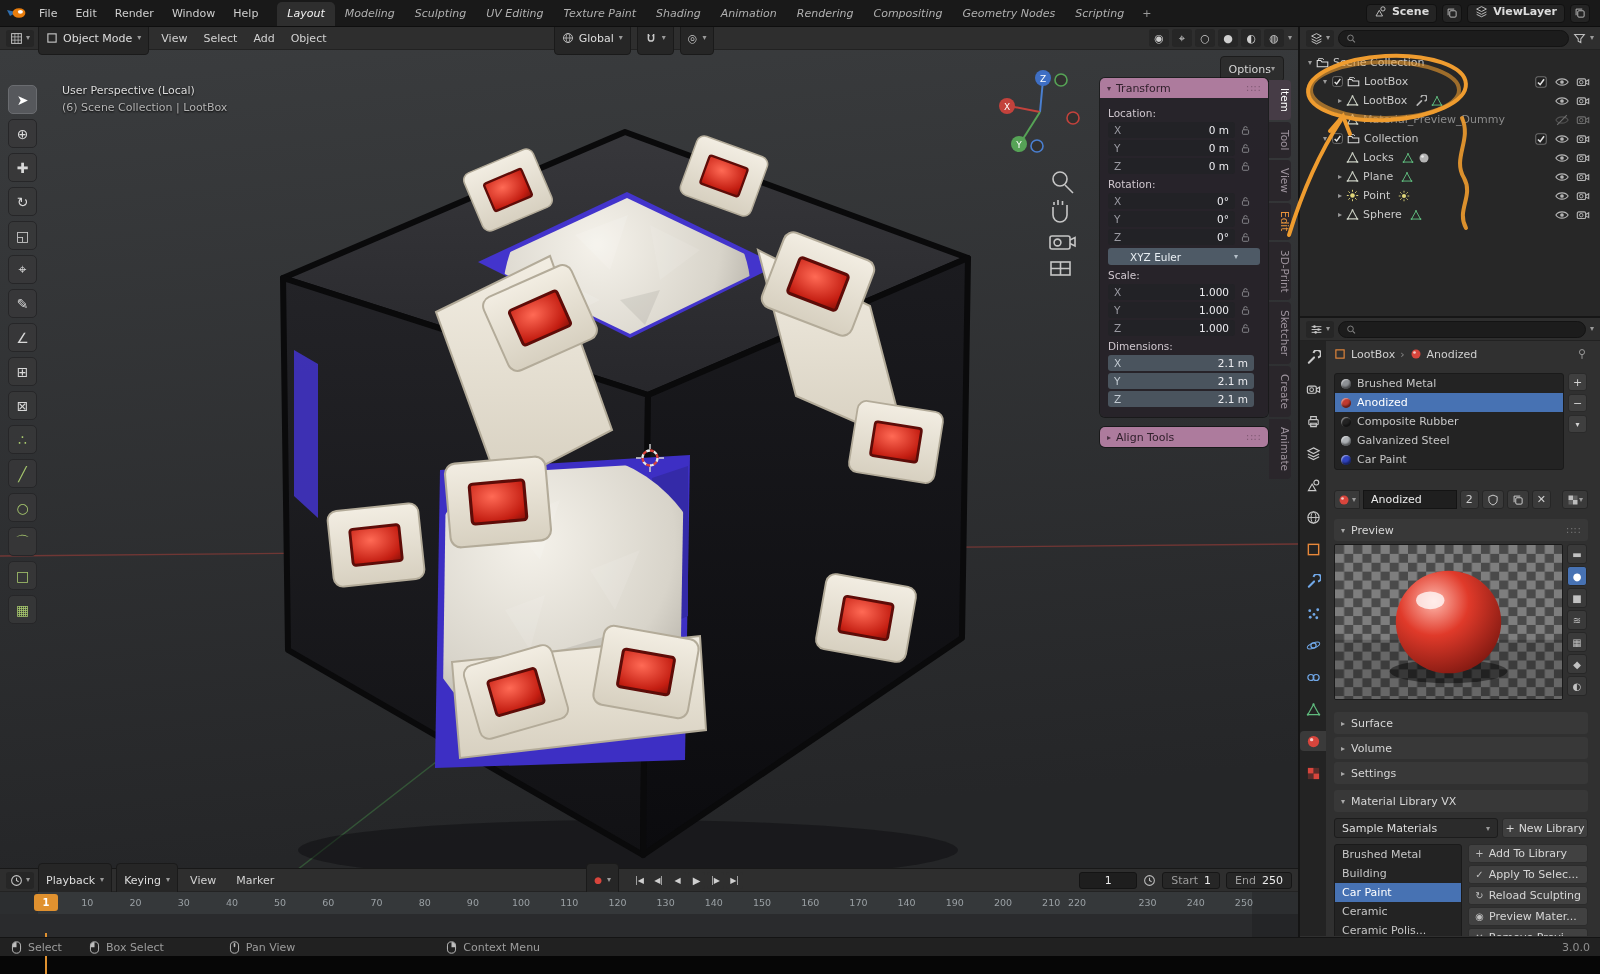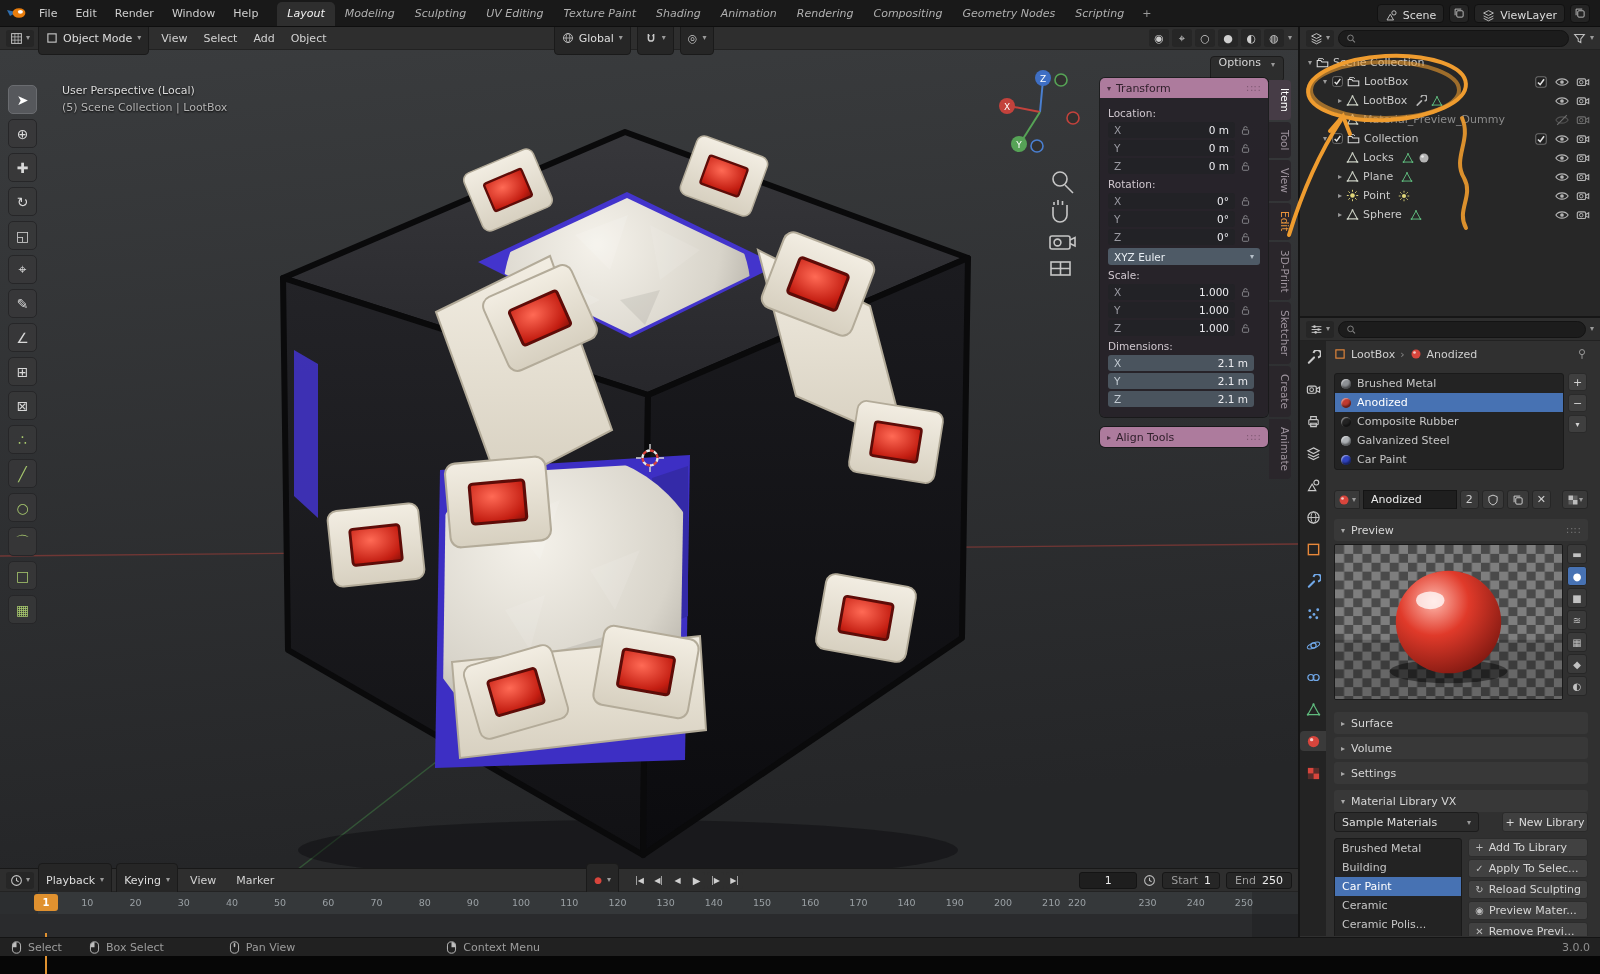--- a/index.html
+++ b/index.html
@@ -8,63 +8,63 @@
   .ic{display:inline-block;vertical-align:middle;}
   .caret{font-size:8px;color:#9a9a9a;line-height:1;}
   
   #topbar{position:absolute;left:0;top:0;width:1600px;height:27px;background:#191919;border-bottom:1px solid #0e0e0e;display:flex;align-items:center;padding:0 6px;z-index:5;}
   #topbar .menu{padding:0 9px;color:#cfcfcf;}
   #workspace-tabs{display:flex;align-items:flex-end;height:100%;margin-left:10px;font-style:italic;}
   .ws-tab{padding:5px 10px 6px;color:#b0b0b0;border-radius:5px 5px 0 0;white-space:nowrap;}
   .ws-tab.active{background:#2e2e2e;color:#f2f2f2;}
   .ws-tab.plus{color:#9a9a9a;padding:5px 8px 6px;}
   #topbar-right{margin-left:auto;display:flex;align-items:center;gap:5px;padding-right:4px;}
-  .tb-pill{display:flex;align-items:flex-end;gap:5px;background:#242424;border:1px solid #111;border-radius:4px;height:19px;padding:0 7px;color:#dcdcdc;}
+  .tb-pill{display:flex;align-items:flex-start;gap:5px;background:#242424;border:1px solid #111;border-radius:4px;height:19px;padding:0 7px;color:#dcdcdc;font-weight:bold;}
   .sq-btn{width:20px;height:19px;background:#242424;border:1px solid #111;border-radius:4px;display:flex;align-items:center;justify-content:center;color:#b8b8b8;}
   
   #header-row{position:absolute;left:0;top:27px;width:1600px;height:23px;z-index:4;}
   .ed-header{background:#2e2e2e;border-bottom:1px solid #222;display:flex;align-items:center;gap:4px;padding:0 6px;height:23px;}
   #viewport-header{position:absolute;left:0;top:0;width:1298px;}
   #outliner-header{position:absolute;left:1300px;top:0;width:300px;}
   .ed-btn{display:flex;align-items:center;gap:3px;background:#262626;border-radius:3px;padding:2px 4px;color:#c6c6c6;}
   .hd-pill{display:flex;align-items:center;gap:5px;background:#262626;border:1px solid #1a1a1a;border-radius:4px;height:18px;padding:16px 7px;color:#dedede;white-space:nowrap;}
   .hd-menu{padding:0 8px;color:#d2d2d2;}
   .vh-center{margin-left:auto;margin-right:auto;display:flex;align-items:center;gap:6px;}
   .vh-right{margin-left:auto;display:flex;align-items:center;gap:4px;}
   .vh-ic{width:20px;height:18px;background:#262626;border-radius:3px;display:flex;align-items:center;justify-content:center;color:#cfcfcf;font-size:11px;}
   .search-pill{flex:1;height:17px;background:#1c1c1c;border:1px solid #131313;border-radius:9px;display:flex;align-items:center;padding:0 7px;gap:5px;color:#8a8a8a;min-width:60px;}
   .search-pill input{background:transparent;border:none;outline:none;color:#ddd;width:100%;font-size:11px;}
   
   #viewport{position:absolute;left:0;top:50px;width:1298px;height:818px;overflow:hidden;background:#2c2d2f;}
   #scene-svg{position:absolute;left:0;top:0;z-index:0;}
   #vp-overlay{position:absolute;left:62px;top:32px;z-index:2;text-shadow:0 1px 2px #000;line-height:17px;}
   #vp-overlay .l1{color:#dcdcdc;}
   #vp-overlay .l2{color:#b4b4b4;}
-  #options-btn{position:absolute;right:14px;top:6px;z-index:3;display:flex;align-items:flex-end;gap:10px;background:#2a2a2acc;border:1px solid #1c1c1c;border-radius:4px;height:17px;padding:12px 8px;color:#d6d6d6;}
+  #options-btn{position:absolute;right:14px;top:6px;z-index:3;display:flex;align-items:center;gap:0;background:#2a2a2acc;border:1px solid #1c1c1c;border-radius:4px;height:17px;padding:12px 8px;color:#d6d6d6;}
   #left-toolbar{position:absolute;left:8px;top:35px;z-index:2;display:flex;flex-direction:column;gap:5px;}
   .tool-btn{width:29px;height:29px;background:#38383acc;border:1px solid #262628;border-radius:5px;display:flex;align-items:center;justify-content:center;color:#d8d8d8;font-size:14px;}
   .tool-btn.active{background:#56585c;color:#fff;border-color:#6a6c70;}
   .tool-btn.green{color:#a8c96e;}
   #gizmo-svg{position:absolute;left:985px;top:12px;z-index:2;}
   
   #npanel{position:absolute;left:1100px;top:28px;width:168px;z-index:3;}
   .panel{background:rgba(39,35,41,0.95);border-radius:5px;overflow:hidden;box-shadow:0 0 0 1px rgba(0,0,0,0.45);}
   .panel-header{height:20px;background:#ad7b9d;color:#31202c;display:flex;align-items:center;gap:5px;padding:0 7px;}
   .panel-header .ph-caret{font-size:8px;color:#4a3142;}
   .panel-header .dots{margin-left:auto;color:#7e5872;letter-spacing:1px;font-size:10px;}
   #tf-body{padding:5px 8px 8px;}
   .tf-label{color:#cfc7ce;font-size:10.5px;margin:4px 0 3px;}
   .tf-row{display:flex;align-items:center;gap:5px;margin-bottom:2px;}
   .tf-field{flex:0 0 127px;height:16px;background:#222226;border-radius:3px;display:flex;align-items:center;padding:0 6px;font-size:10.5px;}
   .tf-axis{color:#9a9aa2;margin-right:auto;}
   .tf-val{color:#ececf0;}
   .tf-field.dimf{flex-basis:146px;background:#4a545e;}
   .tf-field.dimf .tf-axis{color:#c2cad2;}
   .tf-lock{color:#8d8d92;display:flex;}
-  .tf-dd{height:17px;background:#4e5a66;border-radius:3px;display:flex;align-items:center;padding:0 6px;color:#e8eef3;font-size:10.5px;margin:3px 0;}
+  .tf-dd{height:17px;background:#4e5a66;border-radius:3px;display:flex;align-items:center;padding:0 22px;color:#e8eef3;font-size:10.5px;margin:3px 0;}
   .tf-dd .dd-caret{margin-left:auto;font-size:8px;color:#b6c0ca;}
   #align-panel{margin-top:10px;}
   #npanel-tabs{position:absolute;left:1269px;top:30px;width:23px;display:flex;flex-direction:column;gap:2px;z-index:3;}
   .np-tab{writing-mode:vertical-rl;padding:8px 0;background:#2a262b;color:#9d939d;border-radius:0 4px 4px 0;text-align:center;font-size:10.5px;width:22px;}
   .np-tab.active{background:#463c46;color:#fff;}
   .np-tab.orange{color:#e8943c;}
   
   #right-col{position:absolute;left:1300px;top:50px;width:300px;height:887px;background:#272727;}
   #outliner{position:absolute;left:0;top:0;width:300px;height:268px;background:#272727;overflow:hidden;padding-top:3px;border-bottom:2px solid #161616;}
   .ol-row{height:19px;display:flex;align-items:center;position:relative;padding-right:8px;color:#c9c9c9;}
@@ -103,21 +103,21 @@
   .sec-header .dots{margin-left:auto;color:#777;letter-spacing:1px;font-size:10px;}
   .sec-caret{font-size:8px;color:#aaa;}
   #sec-preview{margin-top:10px;}
   #preview-area{display:flex;gap:4px;margin-top:3px;}
   #preview-box{flex:1;height:156px;border:1px solid #1a1a1a;border-radius:2px;overflow:hidden;}
   #preview-strip{width:21px;display:flex;flex-direction:column;gap:2px;}
   .pv-btn{width:20px;height:20px;background:#3a3a3a;border:1px solid #272727;border-radius:3px;color:#c2c2c2;display:flex;align-items:center;justify-content:center;font-size:10px;}
   .pv-btn.active{background:#4772b3;color:#fff;}
   #sec-surface{margin-top:12px;}
   #sec-libvx{margin-top:6px;}
-  #lib-controls{display:flex;gap:23px;}
+  #lib-controls{display:flex;gap:4px;margin-top:6px;}
   .lib-dd{flex:1;height:20px;background:#2b2b2b;border:1px solid #1c1c1c;border-radius:3px;display:flex;align-items:center;padding:0 7px;color:#dedede;}
   .lib-dd .dd-caret{margin-left:auto;font-size:8px;color:#9a9a9a;}
   .lib-new{width:86px;height:20px;background:#3f3f3f;border:1px solid #2a2a2a;border-radius:3px;color:#dadada;display:flex;align-items:center;justify-content:center;gap:4px;}
   #lib-area{display:flex;gap:6px;margin-top:6px;}
   #lib-list{width:132px;background:#232323;border:1px solid #1a1a1a;border-radius:3px;overflow:hidden;}
   .lib-row{height:19px;display:flex;align-items:center;padding:0 7px;color:#c6c6c6;white-space:nowrap;}
   .lib-row.selected{background:#4772b3;color:#fff;}
   #lib-buttons{flex:1;display:flex;flex-direction:column;gap:2px;}
   .lib-btn{height:19px;background:#414141;border:1px solid #2c2c2c;border-radius:3px;color:#d6d6d6;display:flex;align-items:center;gap:5px;padding:0 6px;white-space:nowrap;overflow:hidden;}
   .lib-btn .glyph{color:#bdbdbd;font-size:10px;flex:none;}
@@ -522,21 +522,21 @@
         <div class="tool-btn green">∴</div>
         <div class="tool-btn green">╱</div>
         <div class="tool-btn green">○</div>
         <div class="tool-btn green">⌒</div>
         <div class="tool-btn green">□</div>
         <div class="tool-btn green">▦</div>
       </div>
 
     <div id="vp-overlay">
       <div class="l1">User Perspective (Local)</div>
-      <div class="l2">(5) Scene Collection | LootBox</div>
+      <div class="l2">(6) Scene Collection | LootBox</div>
     </div>
 
     <div id="options-btn">
       <span>Options</span>
       <span class="caret">▾</span>
     </div>
 
     <svg id="gizmo-svg" width="110" height="215" viewBox="0 0 110 215">
       <g stroke-width="2">
         <line x1="55" y1="50" x2="58" y2="18" stroke="#4a7fd0"></line>

